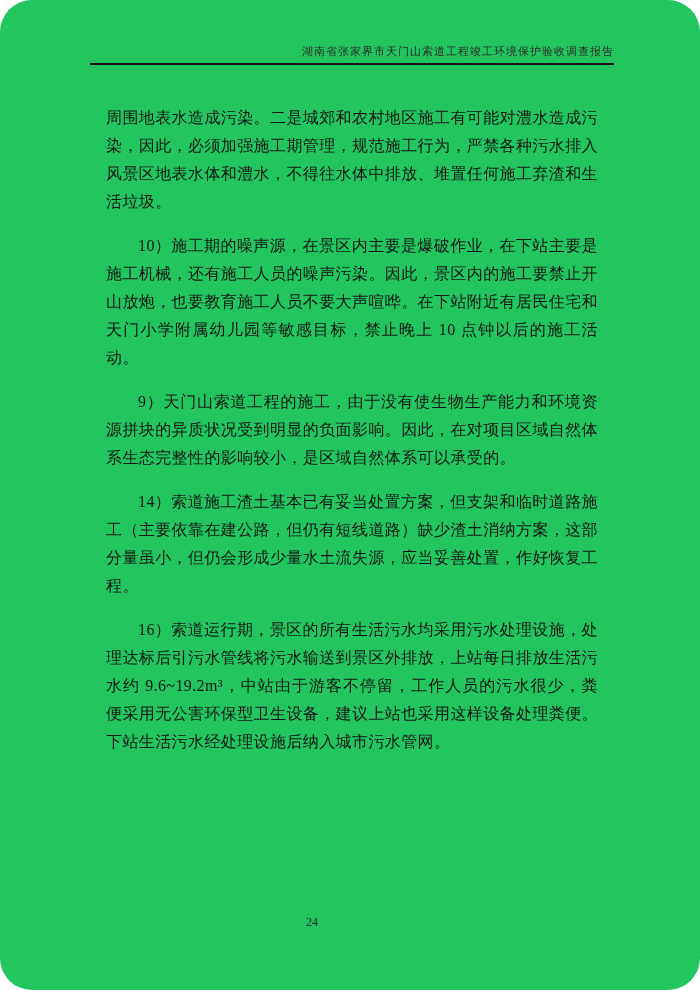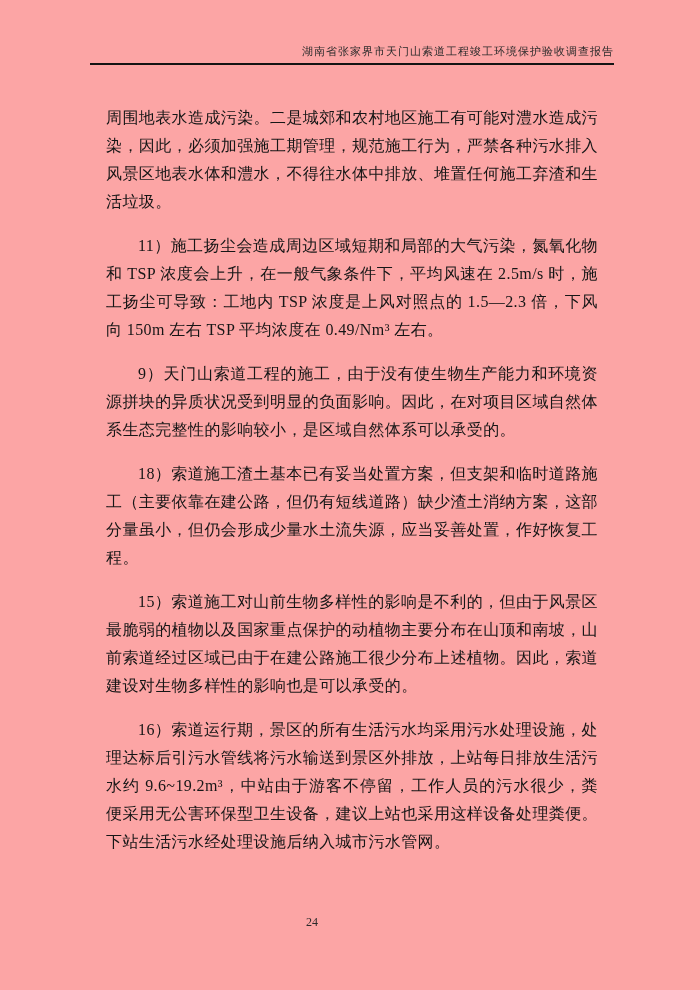--- a/index.html
+++ b/index.html
@@ -4,24 +4,25 @@
 <style>
   html, body {
     margin: 0;
     padding: 0;
     background: #ffffff;
   }
   .page {
     position: relative;
     width: 700px;
     height: 990px;
-    background: #fca5a5;
+    background: #22c55e;
     font-family: "Liberation Serif", "DejaVu Serif", serif;
     color: #1c1c1c;
     overflow: hidden;
+    border-radius: 32px;
   }
   .header {
     position: absolute;
     top: 44px;
     left: 90px;
     width: 524px;
   }
   .header-title {
     text-align: right;
     font-size: 11px;
@@ -70,24 +71,23 @@
 
 <div class="page">
 
   <div class="header">
     <div class="header-title">湖南省张家界市天门山索道工程竣工环境保护验收调查报告</div>
     <div class="header-rule"></div>
   </div>
 
   <div class="content">
     <p class="para continuation">周围地表水造成污染。二是城郊和农村地区施工有可能对澧水造成污染，因此，必须加强施工期管理，规范施工行为，严禁各种污水排入风景区地表水体和澧水，不得往水体中排放、堆置任何施工弃渣和生活垃圾。</p>
-    <p class="para">11）施工扬尘会造成周边区域短期和局部的大气污染，氮氧化物和 TSP 浓度会上升，在一般气象条件下，平均风速在 2.5m/s 时，施工扬尘可导致：工地内 TSP 浓度是上风对照点的 1.5—2.3 倍，下风向 150m 左右 TSP 平均浓度在 0.49/Nm³ 左右。</p>
+    <p class="para">10）施工期的噪声源，在景区内主要是爆破作业，在下站主要是施工机械，还有施工人员的噪声污染。因此，景区内的施工要禁止开山放炮，也要教育施工人员不要大声喧哗。在下站附近有居民住宅和天门小学附属幼儿园等敏感目标，禁止晚上 10 点钟以后的施工活动。</p>
     <p class="para">9）天门山索道工程的施工，由于没有使生物生产能力和环境资源拼块的异质状况受到明显的负面影响。因此，在对项目区域自然体系生态完整性的影响较小，是区域自然体系可以承受的。</p>
-    <p class="para">18）索道施工渣土基本已有妥当处置方案，但支架和临时道路施工（主要依靠在建公路，但仍有短线道路）缺少渣土消纳方案，这部分量虽小，但仍会形成少量水土流失源，应当妥善处置，作好恢复工程。</p>
-    <p class="para">15）索道施工对山前生物多样性的影响是不利的，但由于风景区最脆弱的植物以及国家重点保护的动植物主要分布在山顶和南坡，山前索道经过区域已由于在建公路施工很少分布上述植物。因此，索道建设对生物多样性的影响也是可以承受的。</p>
+    <p class="para">14）索道施工渣土基本已有妥当处置方案，但支架和临时道路施工（主要依靠在建公路，但仍有短线道路）缺少渣土消纳方案，这部分量虽小，但仍会形成少量水土流失源，应当妥善处置，作好恢复工程。</p>
     <p class="para">16）索道运行期，景区的所有生活污水均采用污水处理设施，处理达标后引污水管线将污水输送到景区外排放，上站每日排放生活污水约 9.6~19.2m³，中站由于游客不停留，工作人员的污水很少，粪便采用无公害环保型卫生设备，建议上站也采用这样设备处理粪便。下站生活污水经处理设施后纳入城市污水管网。</p>
   </div>
 
   <div class="footer">
     <span class="page-number">24</span>
   </div>
 
 </div>
 
 </body></html>

